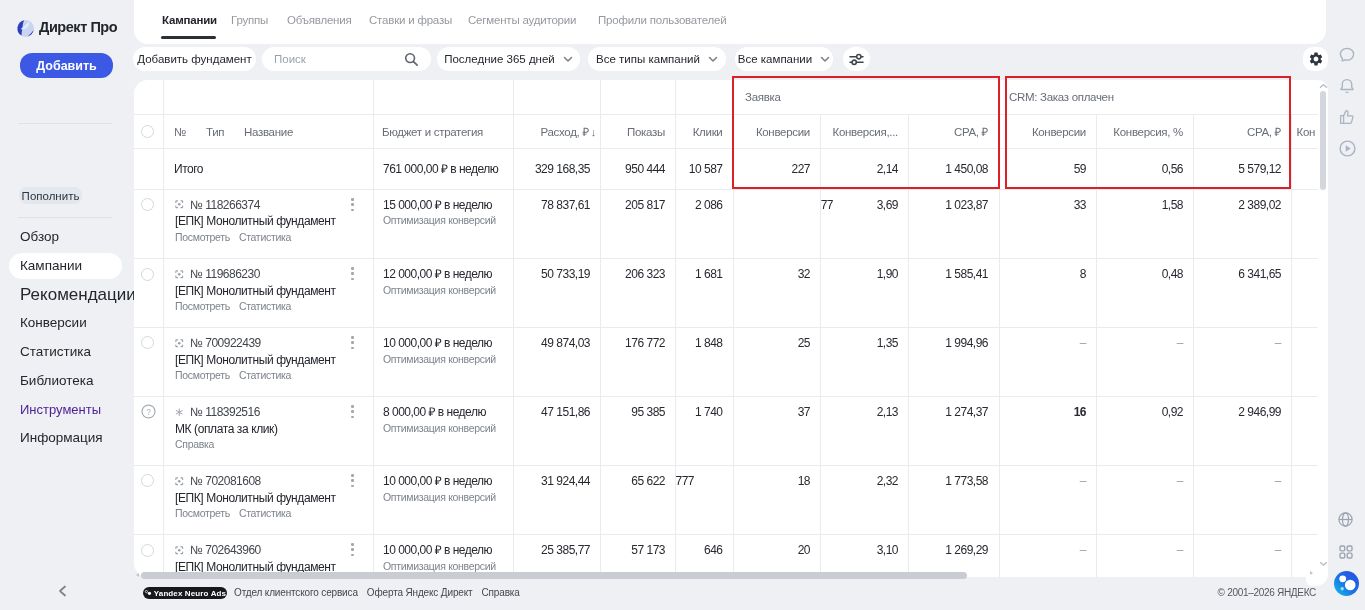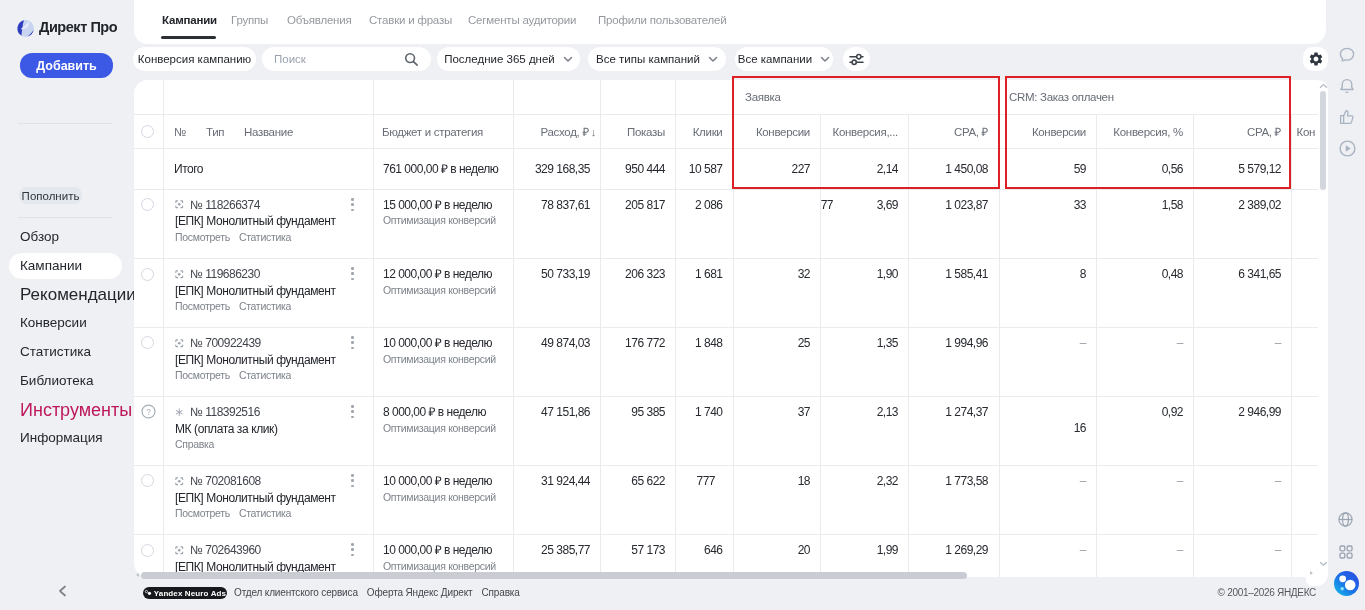--- a/index.html
+++ b/index.html
@@ -35,23 +35,23 @@
 <div class="a" style="left:18px;top:123px;width:94px;height:1px;background:#dee1e7"></div>
 <div class="a" style="left:18px;top:217px;width:94px;height:1px;background:#dee1e7"></div>
 <div class="a" style="left:19px;top:187px;width:63px;height:17px;background:#e3e7ee;border-radius:8px;font-size:11.5px;color:#2f343b;display:flex;align-items:center;justify-content:center">Пополнить</div>
 <div class="a" style="left:9px;top:253px;width:113px;height:26px;background:#fff;border-radius:13px"></div>
 <div class="a" style="left:20px;top:229.3px;font-size:13.5px;line-height:16px;color:#23262c">Обзор</div>
 <div class="a" style="left:20px;top:258.0px;font-size:13.5px;line-height:16px;color:#23262c">Кампании</div>
 <div class="a" style="left:20px;top:286.7px;font-size:17px;line-height:16px;color:#23262c">Рекомендации</div>
 <div class="a" style="left:20px;top:315.4px;font-size:13.5px;line-height:16px;color:#23262c">Конверсии</div>
 <div class="a" style="left:20px;top:344.1px;font-size:13.5px;line-height:16px;color:#23262c">Статистика</div>
 <div class="a" style="left:20px;top:372.8px;font-size:13.5px;line-height:16px;color:#23262c">Библиотека</div>
-<div class="a" style="left:20px;top:401.5px;font-size:18px;line-height:16px;color:#be185d">Инструменты</div>
+<div class="a" style="left:20px;top:401.5px;font-size:13px;line-height:16px;color:#4c1d95">Инструменты</div>
 <div class="a" style="left:20px;top:430.2px;font-size:13.5px;line-height:16px;color:#23262c">Информация</div>
-<div class="pill" style="left:133px;width:123px;justify-content:center">Конверсия кампанию</div>
+<div class="pill" style="left:133px;width:123px;justify-content:center">Добавить фундамент</div>
 <div class="pill" style="left:262px;width:169px;padding:0 12px;justify-content:space-between">
     <span style="color:#9aa2ad">Поиск</span>
 <svg width="15" height="15" viewBox="0 0 16 16">
       <circle cx="6.5" cy="6.5" r="4.7" fill="none" stroke="#5f646d" stroke-width="1.7"></circle>
       <line x1="10.2" y1="10.2" x2="14" y2="14" stroke="#5f646d" stroke-width="1.7" stroke-linecap="round"></line>
     </svg>
   </div>
 <div class="pill" style="left:437px;width:143px;justify-content:center">Последние 365 дней<svg width="10" height="7" viewBox="0 0 10 7" style="margin-left:8px">
       <path d="M1.5 1.5 L5 5 L8.5 1.5" fill="none" stroke="#7d828b" stroke-width="1.6" stroke-linecap="round" stroke-linejoin="round"></path>
     </svg></div>
@@ -230,21 +230,21 @@
 <div class="a num" style="left:175px;top:420.5px;color:#22252b;letter-spacing:-0.4px">МК (оплата за клик)</div>
 <div class="a lnk" style="left:175px;top:437.0px;">Справка</div>
 <div class="a num" style="left:383px;top:404.0px;">8 000,00 ₽ в неделю</div>
 <div class="a lnk" style="left:383px;top:420.5px;">Оптимизация конверсий</div>
 <div class="a num" style="right:775px;top:404.0px;">47 151,86</div>
 <div class="a num" style="right:700px;top:404.0px;">95 385</div>
 <div class="a num" style="right:642.5px;top:404.0px;">1 740</div>
 <div class="a num" style="right:555px;top:404.0px;">37</div>
 <div class="a num" style="right:467px;top:404.0px;">2,13</div>
 <div class="a num" style="right:377px;top:404.0px;">1 274,37</div>
-<div class="a num" style="right:279px;top:420px;">16</div>
+<div class="a num" style="right:279px;top:404.0px;font-weight:bold;">16</div>
 <div class="a num" style="right:182px;top:404.0px;">0,92</div>
 <div class="a num" style="right:84px;top:404.0px;">2 946,99</div>
 <div class="cb" style="left:141px;top:474px"></div>
 <div class="a" style="left:175px;top:477px;line-height:0"><svg width="8.5" height="8.5" viewBox="0 0 20 20">
       <g fill="none" stroke="#9aa1ac" stroke-width="2.6" stroke-linecap="round">
         <path d="M2 6 V3.5 Q2 2 3.5 2 H6"></path>
         <path d="M14 2 h2.5 Q18 2 18 3.5 V6"></path>
         <path d="M18 14 v2.5 Q18 18 16.5 18 H14"></path>
         <path d="M6 18 H3.5 Q2 18 2 16.5 V14"></path>
       </g>
@@ -255,21 +255,21 @@
     <i></i>
     <i></i>
     <i></i>
   </div>
 <div class="a num" style="left:175px;top:489.5px;color:#22252b;letter-spacing:-0.4px">[ЕПК] Монолитный фундамент</div>
 <div class="a lnk" style="left:175px;top:506.0px;"><span>Посмотреть</span><span style="margin-left:9px">Статистика</span></div>
 <div class="a num" style="left:383px;top:473.0px;">10 000,00 ₽ в неделю</div>
 <div class="a lnk" style="left:383px;top:489.5px;">Оптимизация конверсий</div>
 <div class="a num" style="right:775px;top:473.0px;">31 924,44</div>
 <div class="a num" style="right:700px;top:473.0px;">65 622</div>
-<div class="a num" style="right:650px;top:473.0px;">777</div>
+<div class="a num" style="right:671px;top:473.0px;">777</div>
 <div class="a num" style="right:555px;top:473.0px;">18</div>
 <div class="a num" style="right:467px;top:473.0px;">2,32</div>
 <div class="a num" style="right:377px;top:473.0px;">1 773,58</div>
 <div class="a num dash" style="right:279px;top:473.0px;">–</div>
 <div class="a num dash" style="right:182px;top:473.0px;">–</div>
 <div class="a num dash" style="right:84px;top:473.0px;">–</div>
 <div class="cb" style="left:141px;top:544px"></div>
 <div class="a" style="left:175px;top:546px;line-height:0"><svg width="8.5" height="8.5" viewBox="0 0 20 20">
       <g fill="none" stroke="#9aa1ac" stroke-width="2.6" stroke-linecap="round">
         <path d="M2 6 V3.5 Q2 2 3.5 2 H6"></path>
@@ -285,21 +285,21 @@
     <i></i>
     <i></i>
   </div>
 <div class="a num" style="left:175px;top:558.5px;color:#22252b;letter-spacing:-0.4px">[ЕПК] Монолитный фундамент</div>
 <div class="a num" style="left:383px;top:542.0px;">10 000,00 ₽ в неделю</div>
 <div class="a lnk" style="left:383px;top:558.5px;">Оптимизация конверсий</div>
 <div class="a num" style="right:775px;top:542.0px;">25 385,77</div>
 <div class="a num" style="right:700px;top:542.0px;">57 173</div>
 <div class="a num" style="right:642.5px;top:542.0px;">646</div>
 <div class="a num" style="right:555px;top:542.0px;">20</div>
-<div class="a num" style="right:467px;top:542.0px;">1,99</div>
+<div class="a num" style="right:467px;top:542.0px;">3,10</div>
 <div class="a num" style="right:377px;top:542.0px;">1 269,29</div>
 <div class="a num dash" style="right:279px;top:542.0px;">–</div>
 <div class="a num dash" style="right:182px;top:542.0px;">–</div>
 <div class="a num dash" style="right:84px;top:542.0px;">–</div>
 <div class="a" style="left:731.5px;top:75.5px;width:268px;height:113px;border:2px solid #dc2026;z-index:5"></div>
 <div class="a" style="left:1004.5px;top:75.5px;width:286.5px;height:113px;border:2px solid #dc2026;z-index:5"></div>
 <div class="a" style="left:1318px;top:80px;width:10px;height:497px;background:#fff;border-radius:0 14px 14px 0"></div>
 <svg class="a" style="left:1319px;top:83px" width="9" height="6" viewBox="0 0 9 6">
     <path d="M1.5 4.2 L4.5 1.5 L7.5 4.2" fill="none" stroke="#b6bcc6" stroke-width="1.3" stroke-linecap="round"></path>
   </svg>

